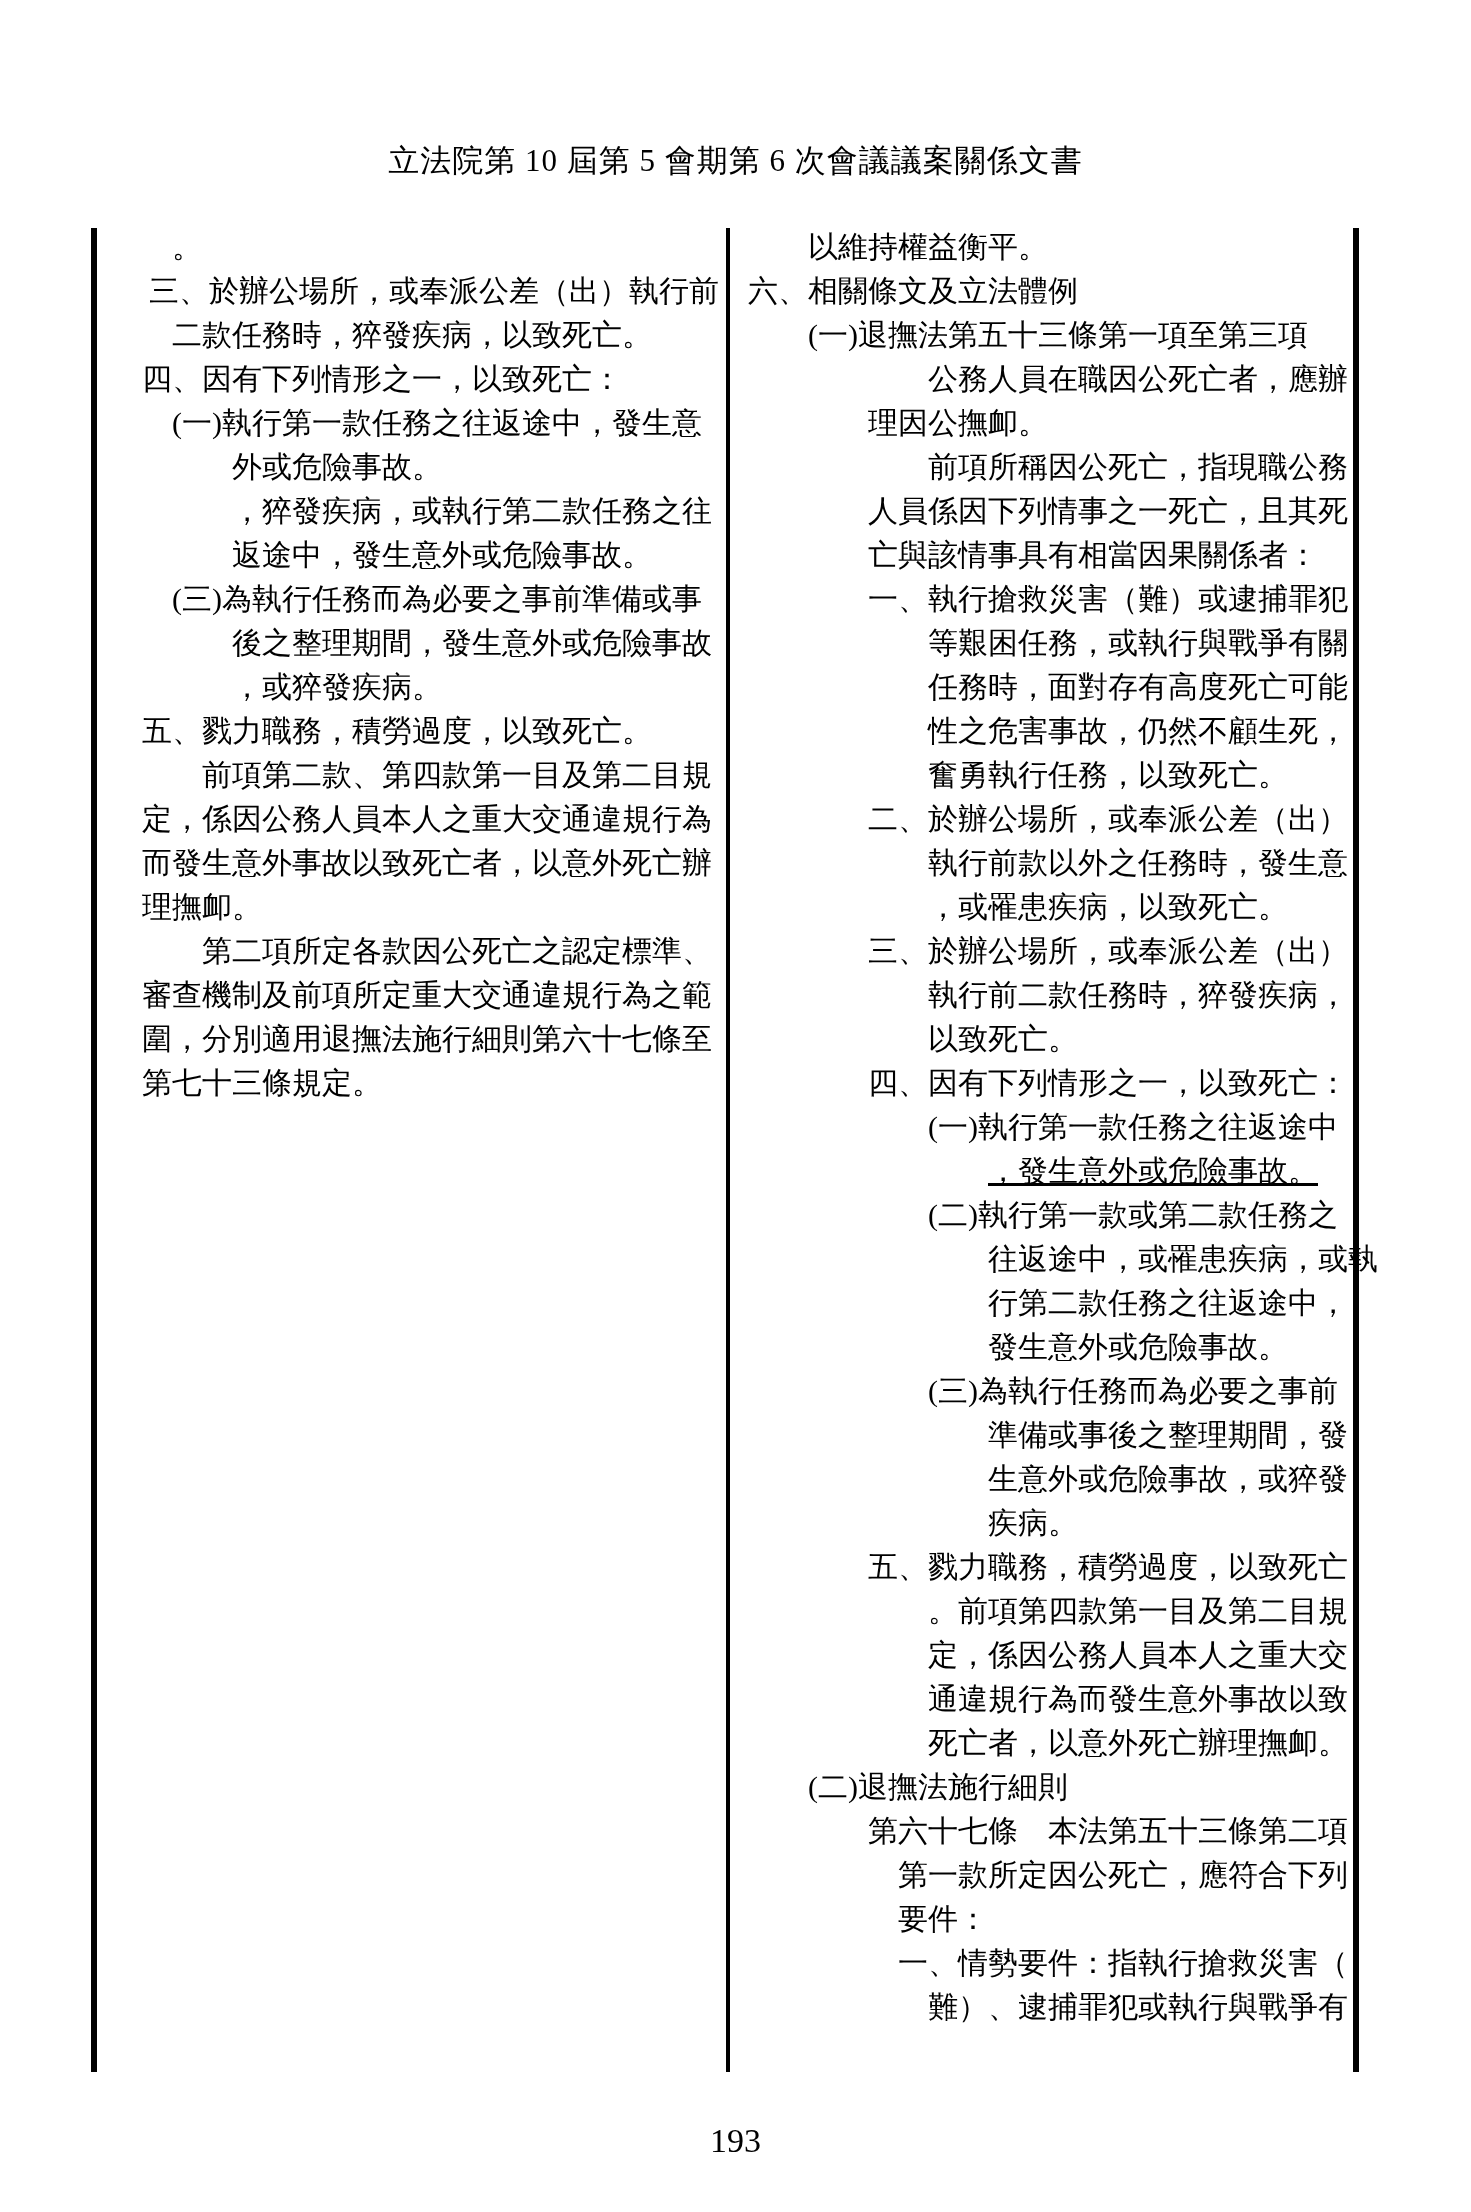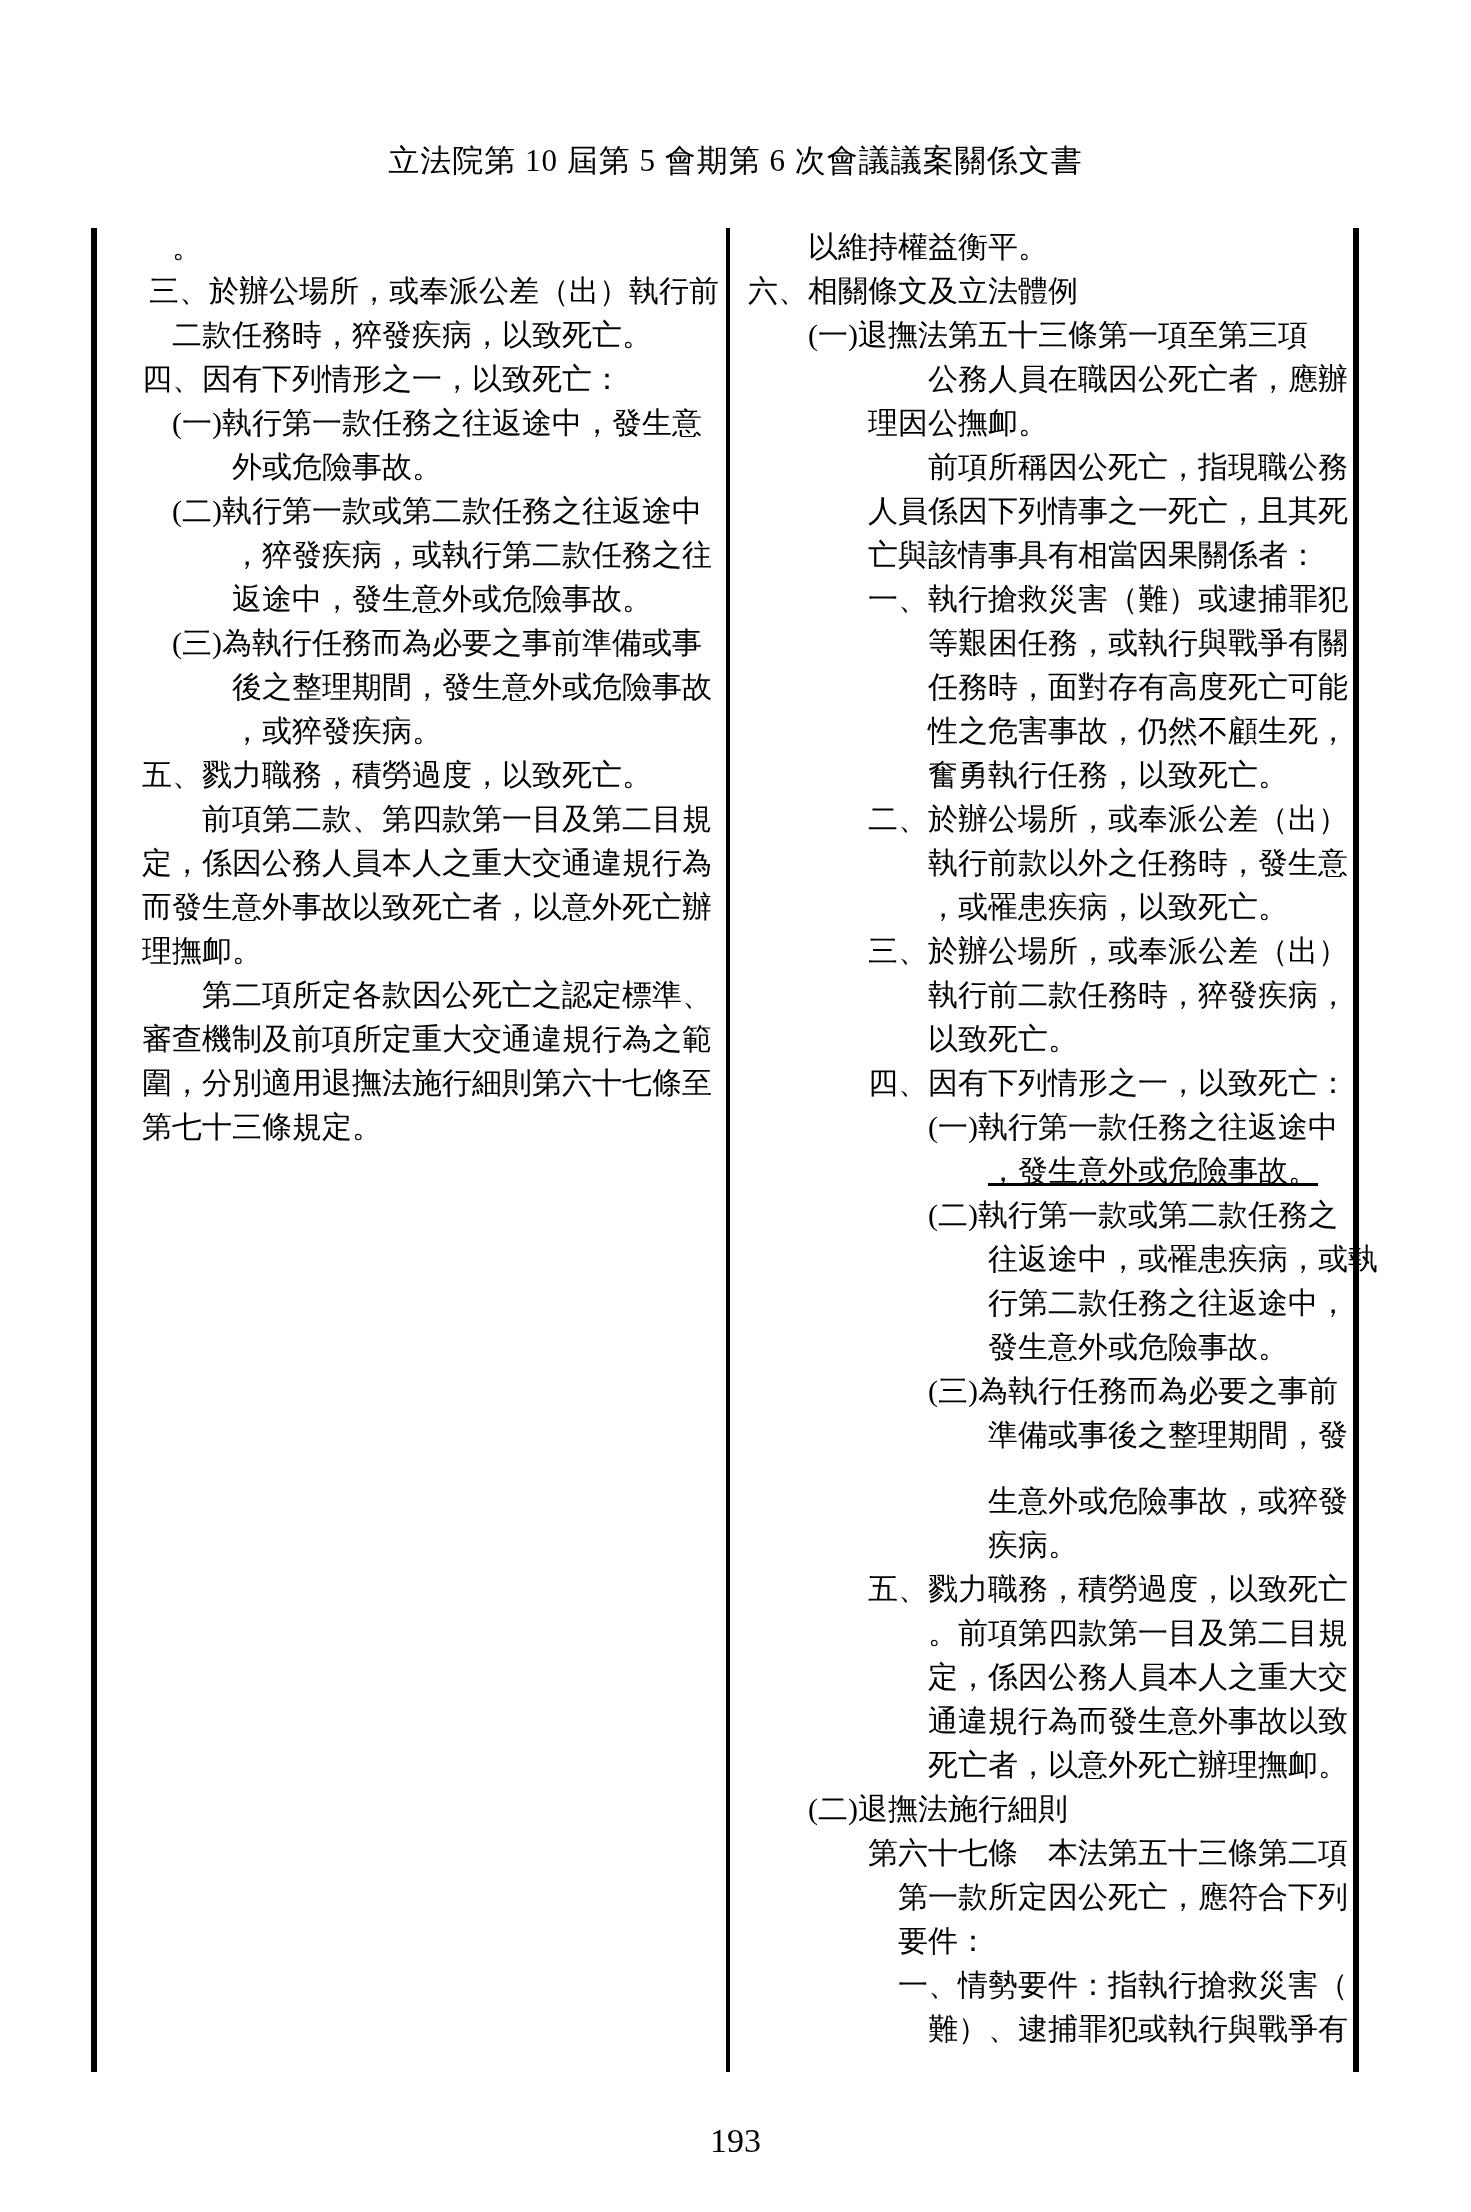--- a/index.html
+++ b/index.html
@@ -64,21 +64,20 @@
 <div class="vrule vrule-middle"></div>
 <div class="vrule vrule-right"></div>
 
 <div class="text-column text-column-left">
     <div class="text-line" style="padding-left: 1em;">。</div>
     <div class="text-line" style="padding-left: 0em; text-align: center;">三、於辦公場所，或奉派公差（出）執行前</div>
     <div class="text-line" style="padding-left: 1em;">二款任務時，猝發疾病，以致死亡。</div>
     <div class="text-line" style="padding-left: 0em;">四、因有下列情形之一，以致死亡：</div>
     <div class="text-line" style="padding-left: 1em;">(一)執行第一款任務之往返途中，發生意</div>
     <div class="text-line" style="padding-left: 3em;">外或危險事故。</div>
-    <div class="text-line" style="padding-left: 1em;">(二)執行第一款或第二款任務之往返途中</div>
     <div class="text-line" style="padding-left: 3em;">，猝發疾病，或執行第二款任務之往</div>
     <div class="text-line" style="padding-left: 3em;">返途中，發生意外或危險事故。</div>
     <div class="text-line" style="padding-left: 1em;">(三)為執行任務而為必要之事前準備或事</div>
     <div class="text-line" style="padding-left: 3em;">後之整理期間，發生意外或危險事故</div>
     <div class="text-line" style="padding-left: 3em;">，或猝發疾病。</div>
     <div class="text-line" style="padding-left: 0em;">五、戮力職務，積勞過度，以致死亡。</div>
     <div class="text-line" style="padding-left: 2em;">前項第二款、第四款第一目及第二目規</div>
     <div class="text-line" style="padding-left: 0em;">定，係因公務人員本人之重大交通違規行為</div>
     <div class="text-line" style="padding-left: 0em;">而發生意外事故以致死亡者，以意外死亡辦</div>
     <div class="text-line" style="padding-left: 0em;">理撫卹。</div>
@@ -110,21 +109,21 @@
     <div class="text-line" style="padding-left: 6em;">以致死亡。</div>
     <div class="text-line" style="padding-left: 4em;">四、因有下列情形之一，以致死亡：</div>
     <div class="text-line" style="padding-left: 6em;">(一)執行第一款任務之往返途中</div>
     <div class="text-line" style="padding-left: 8em; text-decoration: underline;">，發生意外或危險事故。</div>
     <div class="text-line" style="padding-left: 6em;">(二)執行第一款或第二款任務之</div>
     <div class="text-line" style="padding-left: 8em;">往返途中，或罹患疾病，或執</div>
     <div class="text-line" style="padding-left: 8em;">行第二款任務之往返途中，</div>
     <div class="text-line" style="padding-left: 8em;">發生意外或危險事故。</div>
     <div class="text-line" style="padding-left: 6em;">(三)為執行任務而為必要之事前</div>
     <div class="text-line" style="padding-left: 8em;">準備或事後之整理期間，發</div>
-    <div class="text-line" style="padding-left: 8em; margin-top: 22px;">生意外或危險事故，或猝發</div>
+    <div class="text-line" style="padding-left: 8em;">生意外或危險事故，或猝發</div>
     <div class="text-line" style="padding-left: 8em;">疾病。</div>
     <div class="text-line" style="padding-left: 4em;">五、戮力職務，積勞過度，以致死亡</div>
     <div class="text-line" style="padding-left: 6em;">。前項第四款第一目及第二目規</div>
     <div class="text-line" style="padding-left: 6em;">定，係因公務人員本人之重大交</div>
     <div class="text-line" style="padding-left: 6em;">通違規行為而發生意外事故以致</div>
     <div class="text-line" style="padding-left: 6em;">死亡者，以意外死亡辦理撫卹。</div>
     <div class="text-line" style="padding-left: 2em;">(二)退撫法施行細則</div>
     <div class="text-line" style="padding-left: 4em;">第六十七條　本法第五十三條第二項</div>
     <div class="text-line" style="padding-left: 5em;">第一款所定因公死亡，應符合下列</div>
     <div class="text-line" style="padding-left: 5em;">要件：</div>

